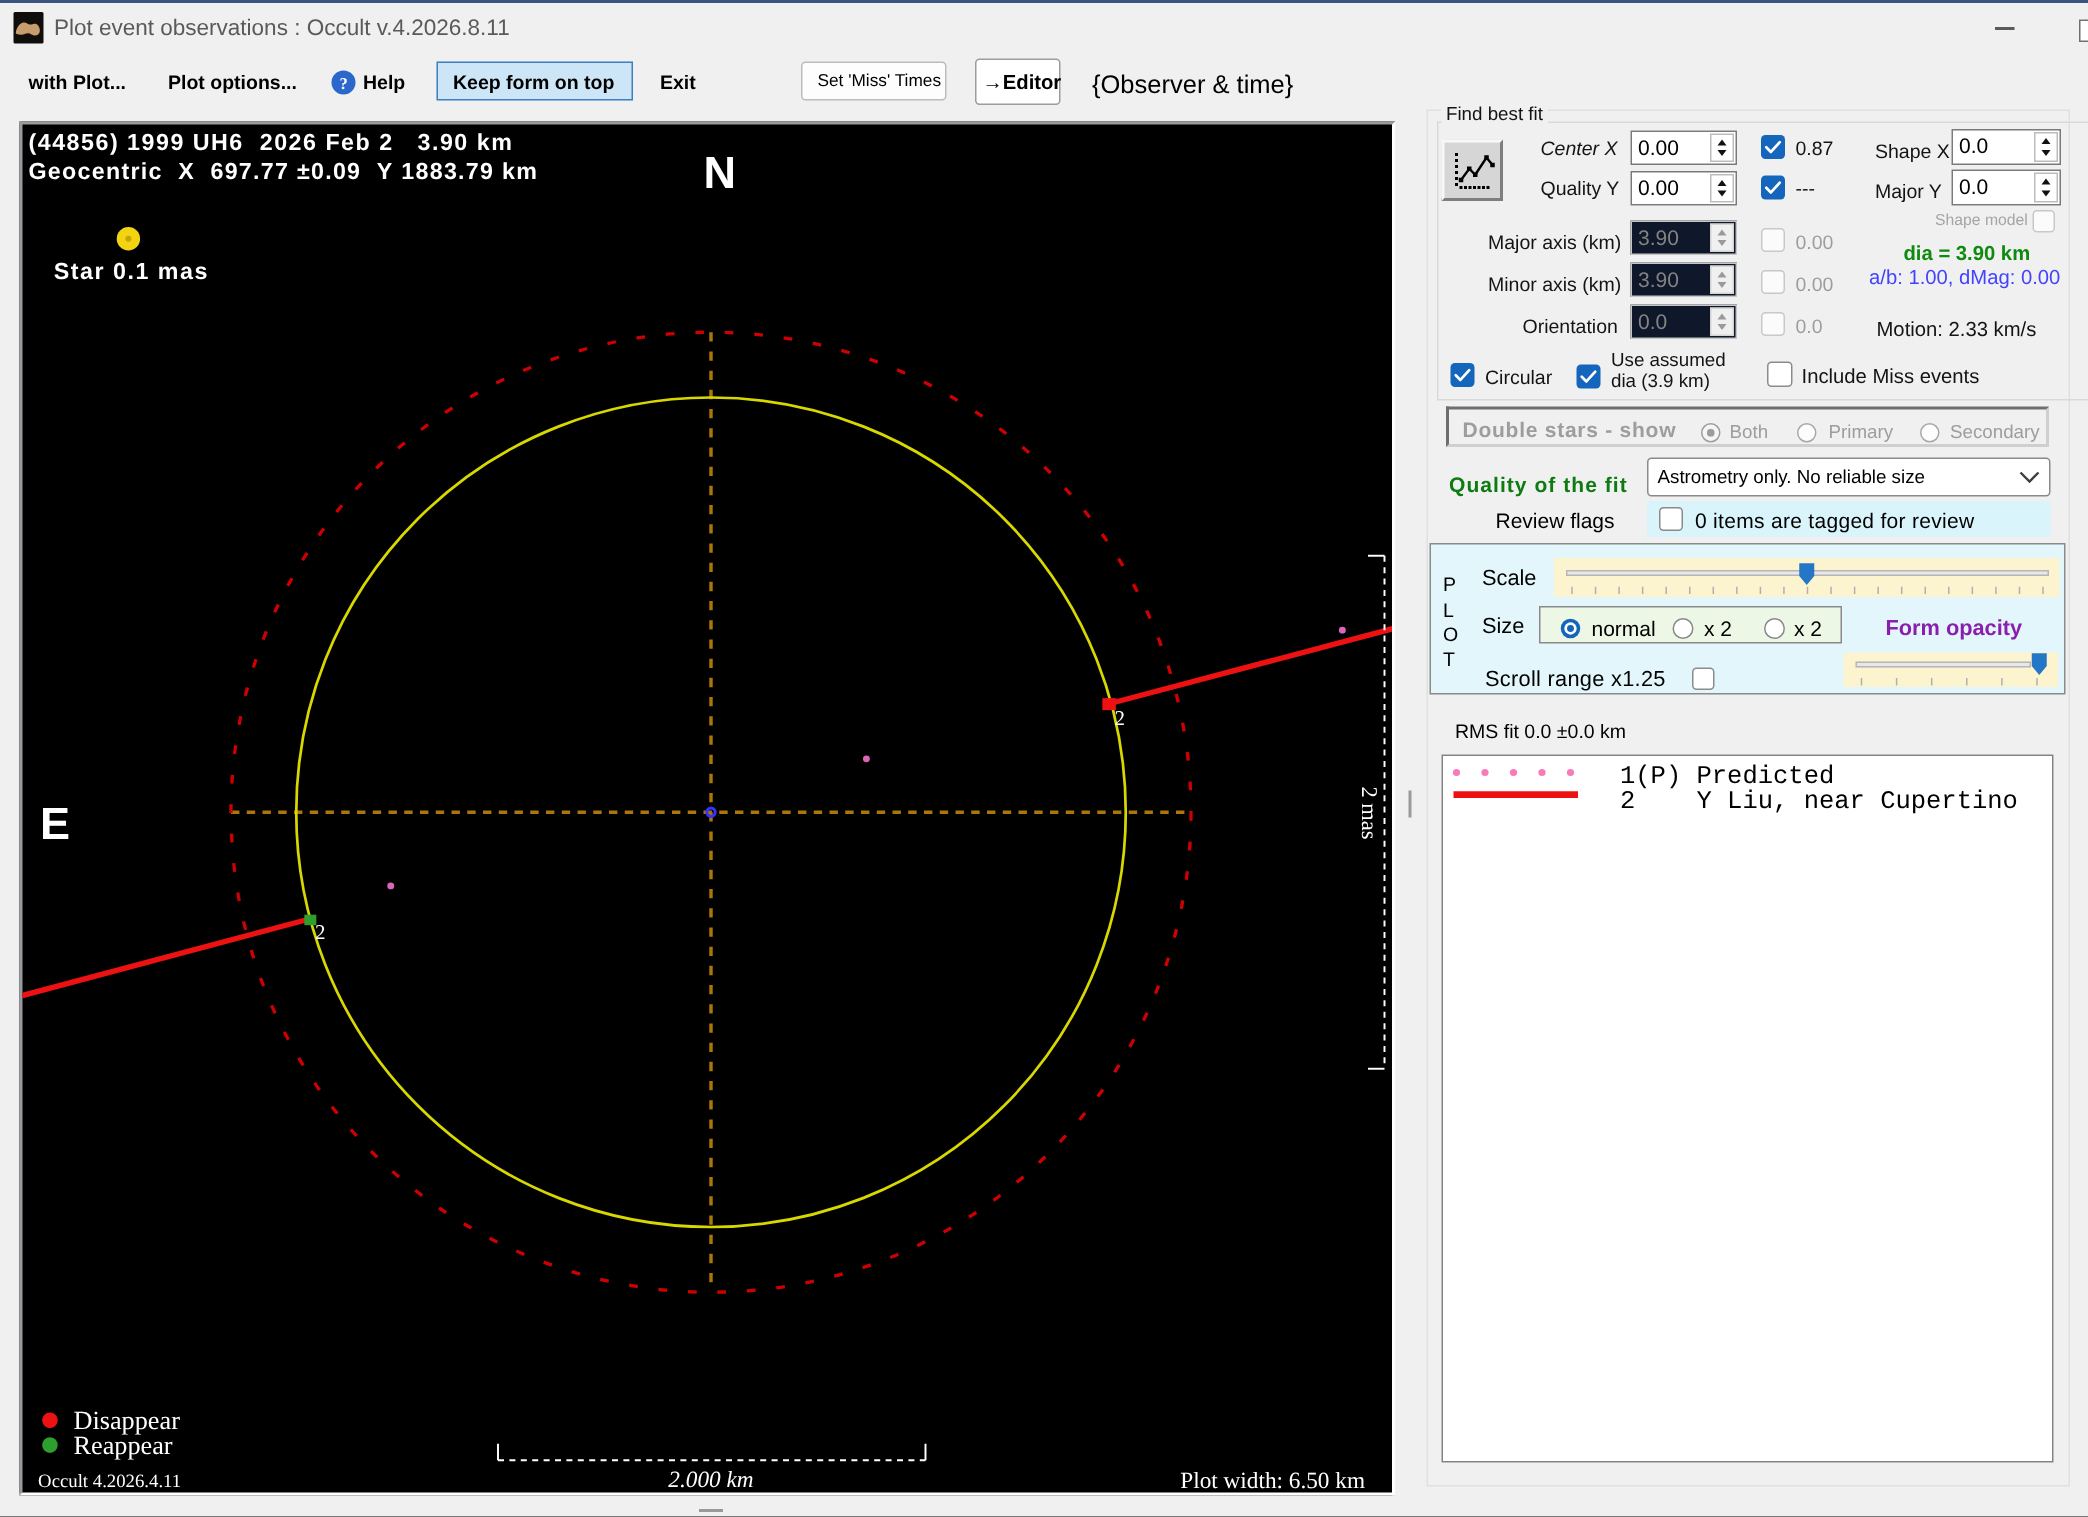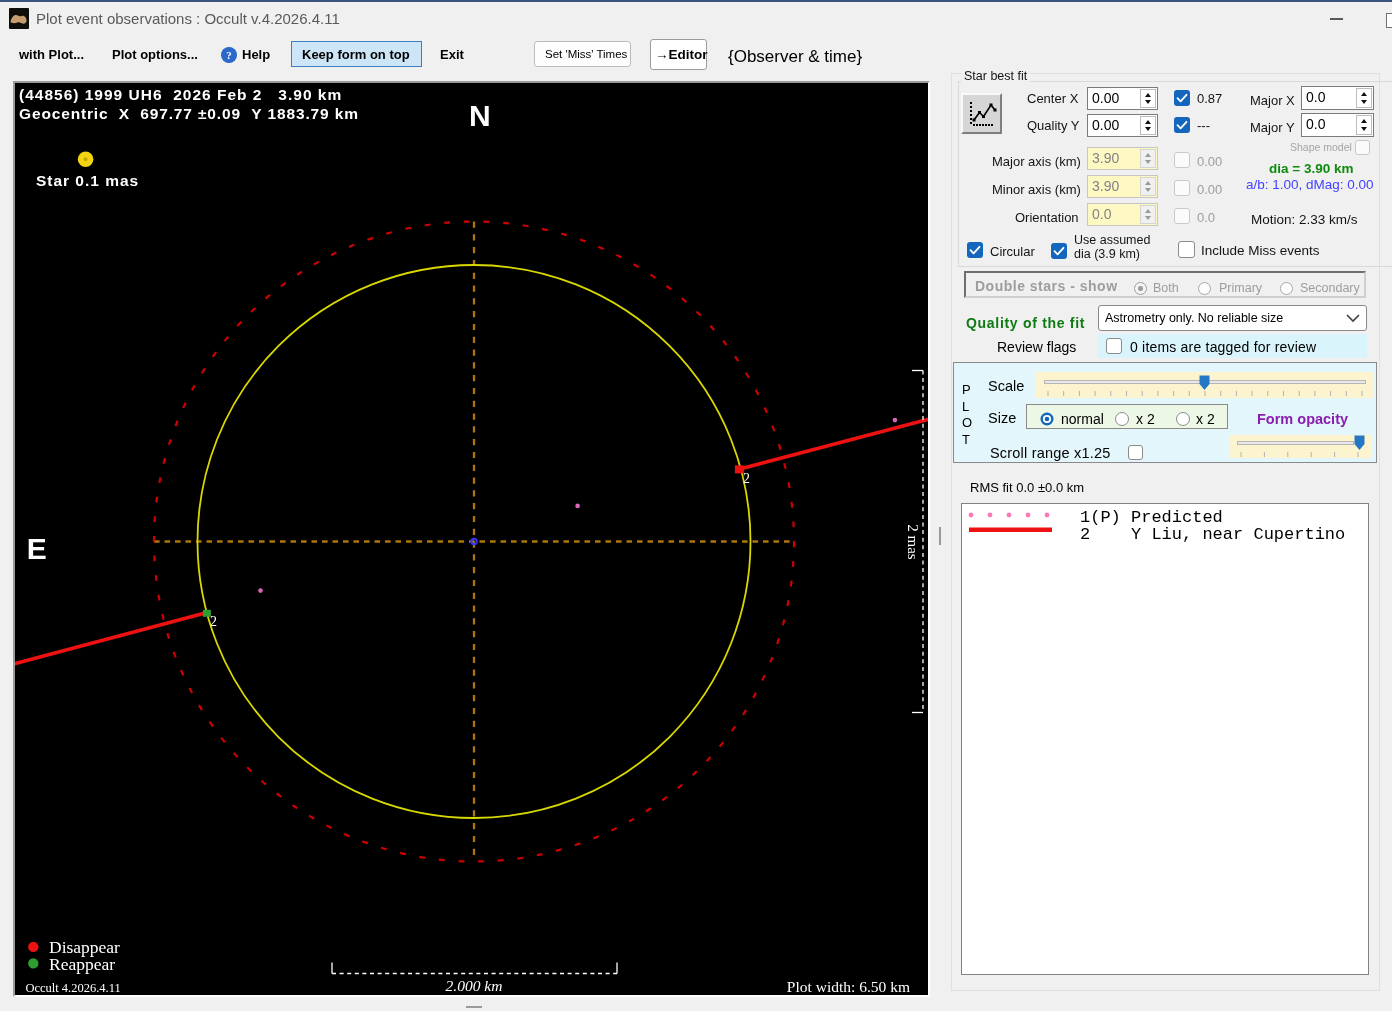--- a/index.html
+++ b/index.html
@@ -13,38 +13,38 @@
   .cb.off{background:#fff;border:1px solid #8b8b8b;}
   .cb.dis{background:#fbfbfb;border:1px solid #c8c8c8;}
   
   .spin{position:absolute;background:#fff;border:1px solid #7a7a7a;box-sizing:border-box;font-size:14px;color:#000;}
   .spin .val{position:absolute;left:4px;top:2px;}
   .spin .btns{position:absolute;top:1px;bottom:1px;right:1px;width:16px;background:#fff;border:1px solid #bdbdbd;box-sizing:border-box;}
   .spin .btns:before{content:"";position:absolute;left:4px;top:3px;width:0;height:0;
      border-left:3.5px solid transparent;border-right:3.5px solid transparent;border-bottom:4.5px solid #111;}
   .spin .btns:after{content:"";position:absolute;left:4px;bottom:3px;width:0;height:0;
      border-left:3.5px solid transparent;border-right:3.5px solid transparent;border-top:4.5px solid #111;}
-  .spin.dis{background:#fef9c3;border:1px solid #c6c6c6;color:#838383;}
+  .spin.dis{background:#0f172a;border:1px solid #c6c6c6;color:#838383;}
   .spin.dis .btns{background:#f0f0f0;border:1px solid #d4d4d4;}
   .spin.dis .btns:before{border-bottom-color:#9a9a9a;}
   .spin.dis .btns:after{border-top-color:#9a9a9a;}
   .lab{position:absolute;font-size:13px;color:#141414;white-space:nowrap;}
   .dr{color:#000000;font-weight:normal;}
 </style>
 </head>
 <body>
 
 <div class="abs" style="left:0;top:0;width:1392px;height:2px;background:#3a5480;"></div>
 
 <div class="abs" style="left:9px;top:8px;width:20px;height:21px;background:#100e0a;border-radius:1px;">
   <svg width="20" height="21" viewBox="0 0 20 21">
     <path d="M1.5 14 C2 10.5 4 7.5 6.5 7 C8.5 6.6 9.5 8.2 11 8.3 C12.6 8.4 13.2 7.4 14.8 7.9 C16.8 8.6 17.8 11 17.5 13.2 C17.2 15 15.5 16 13.5 15.6 C12 15.3 11.3 14.3 9.8 14.2 C8 14.1 6.8 15.4 5 15.2 C3.2 15 1.8 14.8 1.5 14 Z" fill="#c79d6e"></path>
   </svg>
 </div>
-<div class="abs" style="left:36px;top:10px;font-size:15px;color:#5a5a5a;">Plot event observations : Occult v.4.2026.4.11</div>
+<div class="abs" style="left:36px;top:10px;font-size:15px;color:#5a5a5a;">Plot event observations : Occult v.4.2026.8.11</div>
 <div class="abs" style="left:1330px;top:18px;width:13px;height:2px;background:#5a5a5a;"></div>
 <div class="abs" style="left:1386px;top:13px;width:13px;height:13px;border:1px solid #707070;background:#fff;"></div>
 
 <div class="abs b" style="left:19px;top:47px;font-size:13px;">with Plot...</div>
 <div class="abs b" style="left:112px;top:47px;font-size:13px;">Plot options...</div>
 <div class="abs" style="left:221px;top:47px;width:16px;height:16px;border-radius:50%;background:#2a66c8;">
   <svg width="16" height="16">
       <circle cx="8" cy="8" r="7.5" fill="#2c68cc"></circle>
       <text x="8" y="12" font-size="11" font-weight="bold" fill="#fff" text-anchor="middle" font-family="Liberation Serif">?</text>
     </svg>
@@ -121,21 +121,21 @@
 </div>
 
 <div class="abs" style="left:939px;top:527px;width:2px;height:18px;background:#9a9a9a;"></div>
 <div class="abs" style="left:466px;top:1006px;width:16px;height:2px;background:#9a9a9a;"></div>
 
 <div class="abs" style="left:951px;top:73px;width:429px;height:918px;border:1px solid #e0e0e0;box-sizing:border-box;"></div>
 
 <div class="abs" style="left:958px;top:81px;width:434px;height:1px;background:#d9d9d9;"></div>
 <div class="abs" style="left:958px;top:81px;width:1px;height:186px;background:#d9d9d9;"></div>
 <div class="abs" style="left:958px;top:266px;width:434px;height:1px;background:#d9d9d9;"></div>
-<div class="abs" style="left:961px;top:69px;font-size:12.5px;background:#f0f0f0;padding:0 3px;color:#141414;">Star best fit</div>
+<div class="abs" style="left:961px;top:69px;font-size:12.5px;background:#f0f0f0;padding:0 3px;color:#141414;">Find best fit</div>
 
 <div class="abs" style="left:961px;top:93px;width:41px;height:41px;background:#d6d6d6;border-top:2px solid #f8f8f8;border-left:2px solid #f8f8f8;border-right:2px solid #7e7e7e;border-bottom:2px solid #7e7e7e;box-sizing:border-box;">
   <svg width="37" height="37" viewBox="0 0 37 37">
     <g fill="#000">
       <rect x="7" y="7" width="2" height="2"></rect>
         <rect x="7" y="11" width="2" height="2"></rect>
         <rect x="7" y="15" width="2" height="2"></rect>
         <rect x="7" y="19" width="2" height="2"></rect>
         <rect x="7" y="23" width="2" height="2"></rect>
         <rect x="7" y="27" width="2" height="2"></rect>
@@ -151,30 +151,30 @@
     <g fill="#000">
       <rect x="9.5" y="23.5" width="3" height="3"></rect>
         <rect x="15" y="16" width="3" height="3"></rect>
         <rect x="19" y="20" width="3" height="3"></rect>
         <rect x="26.5" y="8.5" width="3" height="3"></rect>
         <rect x="30.5" y="13.5" width="3" height="3"></rect>
     </g>
   </svg>
 </div>
 
-<div class="lab" style="left:1027px;top:91px;">Center X</div>
+<div class="lab" style="left:1027px;top:91px;font-style:italic;">Center X</div>
 <div class="spin" style="left:1087px;top:87px;width:71px;height:23px;">
     <span class="val">0.00</span>
     <span class="btns"></span>
   </div>
 <div class="cb on" style="left:1174px;top:90px;"><svg width="16" height="16">
       <path d="M3.5 8.2 L6.6 11.3 L12.5 4.8" stroke="#fff" stroke-width="1.8" fill="none" stroke-linecap="round" stroke-linejoin="round"></path>
     </svg></div>
 <div class="lab" style="left:1197px;top:91px;">0.87</div>
-<div class="lab" style="left:1250px;top:93px;">Major X</div>
+<div class="lab" style="left:1250px;top:93px;">Shape X</div>
 <div class="spin" style="left:1301px;top:86px;width:73px;height:24px;">
     <span class="val">0.0</span>
     <span class="btns"></span>
   </div>
 
 <div class="lab" style="left:1027px;top:118px;">Quality Y</div>
 <div class="spin" style="left:1087px;top:114px;width:71px;height:23px;">
     <span class="val">0.00</span>
     <span class="btns"></span>
   </div>

